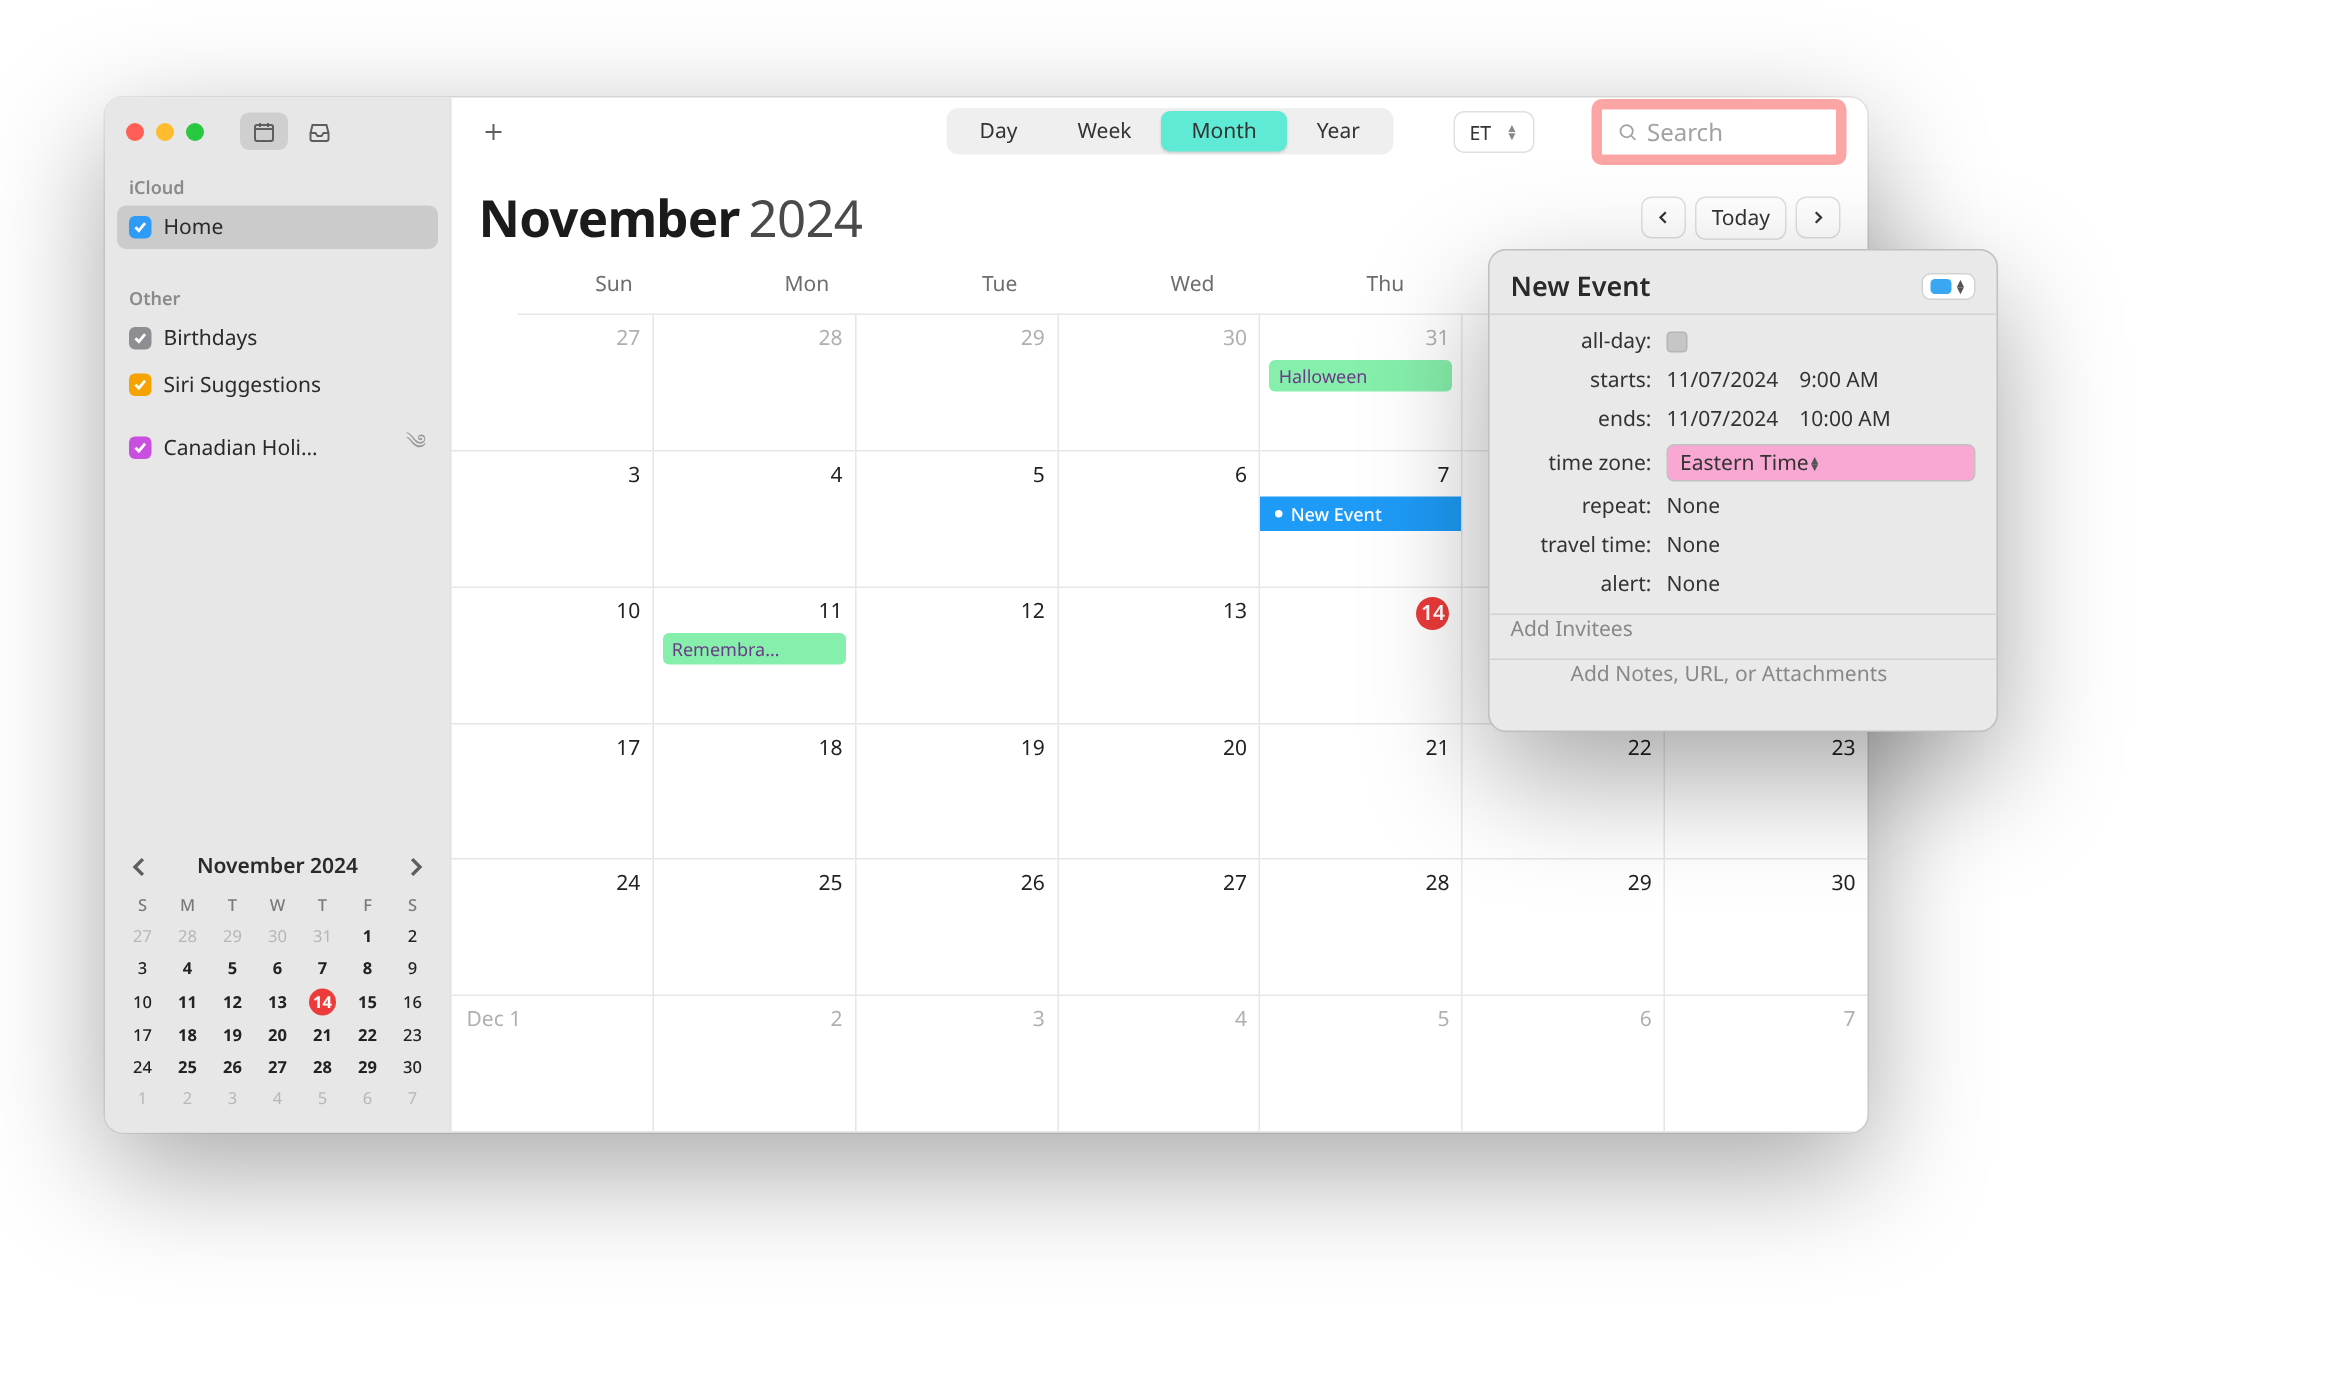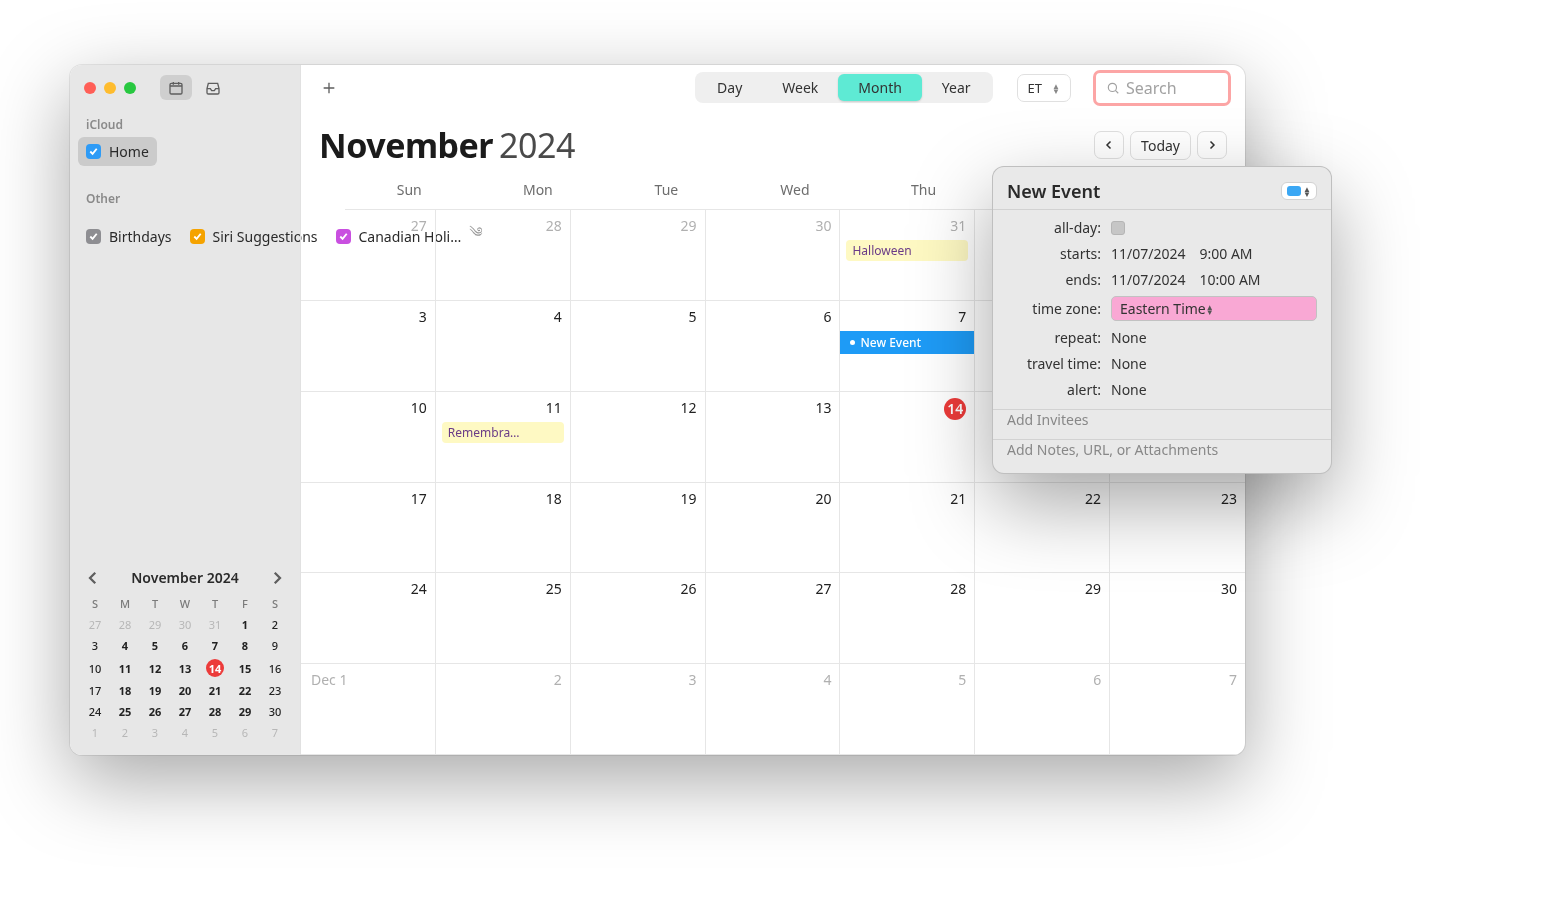--- a/index.html
+++ b/index.html
@@ -36,52 +36,52 @@
   .dot{width:12px;height:12px;border-radius:50%;}
   .dot.red{background:#ff5f57;}
   .dot.yellow{background:#febc2e;}
   .dot.green{background:#28c840;}
   .titlebar .tb-icons{display:flex;gap:5px;margin-left:16px;}
   .tb-btn{width:32px;height:25px;border-radius:6px;display:flex;align-items:center;justify-content:center;color:#5e5e5e;}
   .tb-btn.active{background:rgba(0,0,0,.10);}
   .tb-btn svg{width:16px;height:16px;}
 
   .sb-section-title{font-size:12px;color:#8a8a8a;font-weight:600;padding:6px 16px 4px;}
-  .sb-list{padding:0 8px;display:flex;flex-direction:row;gap:2px;}
+  .sb-list{padding:0 8px;display:flex;flex-direction:column;gap:2px;}
   .sb-item{display:flex;align-items:center;gap:8px;padding:5px 8px;border-radius:6px;font-size:14px;color:var(--text);cursor:default;}
   .sb-item.selected{background:rgba(0,0,0,.12);}
   .sb-item .label{flex:1;overflow:hidden;text-overflow:ellipsis;white-space:nowrap;}
   .cb{width:15px;height:15px;border-radius:4px;display:flex;align-items:center;justify-content:center;color:#fff;font-size:11px;}
   .cb svg{width:11px;height:11px;}
 
   .mini-cal{margin-top:auto;padding:10px 10px 12px;}
   .mini-head{display:flex;align-items:center;justify-content:space-between;padding:0 4px 6px;}
   .mini-head .chev{width:18px;height:18px;display:flex;align-items:center;justify-content:center;color:#5e5e5e;}
   .mini-head .title{font-size:14px;font-weight:600;color:var(--text);}
   .mini-grid{width:100%;border-collapse:collapse;}
   .mini-grid th,.mini-grid td{text-align:center;font-size:11px;padding:3px 0;width:14.28%;}
   .mini-grid th{color:#7a7a7a;font-weight:500;}
   .mini-grid td{color:#222;font-weight:500;}
   .mini-grid td.dim{color:#b7b7b7;font-weight:400;}
   .mini-grid td.bold{font-weight:700;}
   .mini-grid td.today span{display:inline-flex;width:18px;height:18px;background:var(--today-red);color:#fff;border-radius:50%;align-items:center;justify-content:center;font-weight:700;}
 
   
   .main{flex:1;display:flex;flex-direction:column;border-left:1px solid var(--border);}
-  .toolbar{height:45px;display:flex;align-items:center;padding:0 14px;gap:12px;}
+  .toolbar{height:45px;display:flex;align-items:center;padding:0 14px;gap:28px;}
   .tbtn{width:28px;height:28px;border-radius:6px;display:flex;align-items:center;justify-content:center;color:#5e5e5e;}
   .tbtn svg{width:16px;height:16px;}
   .seg{
     margin-left:auto;display:flex;background:#efefef;border-radius:8px;padding:2px;gap:0;font-size:14px;
   }
   .seg .opt{padding:4px 20px;border-radius:6px;color:#333;cursor:default;}
   .seg .opt.active{background:#5eead4;box-shadow:0 1px 2px rgba(0,0,0,.15);}
   .tz-pill{margin-left:12px;padding:4px 10px;border-radius:7px;background:#fff;border:1px solid #e0e0e0;font-size:13px;color:#333;display:flex;align-items:center;gap:10px;}
   .tz-pill .sel{color:#888;}
-  .search{margin-left:10px;display:flex;align-items:center;gap:6px;border:3px solid #fca5a5;border-radius:7px;padding:4px 10px;color:#a2a2a2;width:138px;}
+  .search{margin-left:10px;display:flex;align-items:center;gap:6px;border:7px solid #fca5a5;border-radius:7px;padding:4px 10px;color:#a2a2a2;width:170px;}
   .search svg{width:14px;height:14px;}
 
   .header-row{display:flex;align-items:center;padding:12px 18px 6px;}
   .month-title{font-size:34px;letter-spacing:-0.5px;}
   .month-title .m{font-weight:700;color:#1b1b1b;}
   .month-title .y{font-weight:400;color:#4a4a4a;margin-left:6px;}
   .nav{margin-left:auto;display:flex;align-items:center;gap:6px;}
   .nav .btn{border:1px solid #e0e0e0;background:#fff;border-radius:7px;padding:4px 10px;font-size:14px;color:#333;display:flex;align-items:center;justify-content:center;min-height:28px;}
   .nav .btn.chev{padding:4px 8px;}
   .nav .btn svg{width:12px;height:12px;}
@@ -90,38 +90,38 @@
   .dow div{text-align:center;color:#6d6d6d;font-size:14px;padding:6px 0 10px;}
 
   .grid{flex:1;display:grid;grid-template-columns:repeat(7,1fr);grid-template-rows:repeat(6,1fr);}
   .cell{border-right:1px solid var(--grid-border);border-bottom:1px solid var(--grid-border);position:relative;padding:4px 6px 2px;}
   .cell:nth-child(7n){border-right:none;}
   .cell .num{position:absolute;top:6px;right:8px;font-size:14px;color:#222;}
   .cell.dim .num{color:var(--faded-day);}
   .cell.today .num{display:inline-flex;width:22px;height:22px;align-items:center;justify-content:center;background:var(--today-red);color:#fff;border-radius:50%;font-weight:600;}
   .cell .label-prefix{font-size:14px;color:var(--faded-day);position:absolute;top:6px;left:10px;}
   .pill{margin-top:26px;font-size:12px;padding:2px 6px;border-radius:4px;overflow:hidden;text-overflow:ellipsis;white-space:nowrap;}
-  .pill.purple{background:#fef9c3;color:#6a3b87;}
+  .pill.purple{background:#86efac;color:#6a3b87;}
   .pill.blue{background:var(--event-blue);color:#fff;margin-left:-6px;margin-right:-6px;border-radius:0;display:flex;align-items:center;gap:5px;padding-left:10px;padding-top:3px;padding-bottom:3px;font-weight:500;}
   .pill.blue::before{content:"";width:5px;height:5px;border-radius:50%;background:#fff;display:inline-block;}
 
   
   .popover{
     position:absolute;left:992px;top:166px;width:340px;
     background:var(--popover-bg);border:1px solid rgba(0,0,0,.18);border-radius:12px;
     box-shadow:0 30px 80px rgba(0,0,0,.35);
     font-size:14px;color:var(--text);
     overflow:hidden;
   }
   .pop-head{display:flex;align-items:center;padding:12px 14px 6px;}
   .pop-title{font-size:18px;font-weight:600;flex:1;}
   .cal-sel{display:flex;align-items:center;gap:2px;background:#fff;border-radius:6px;padding:3px 5px;border:1px solid #d2d2d2;}
   .cal-sel .sw{width:14px;height:10px;border-radius:3px;background:#3aa7f4;}
   .pop-sub{padding:0 14px 10px;color:#888;}
-  .pop-sub.last{padding-bottom:14px;}
+  .pop-sub.last{padding-bottom:28px;margin-left:40px;}
   .pop-sep{border-top:1px solid #d2d2d2;}
   .pop-rows{padding:8px 14px 10px;display:grid;grid-template-columns:94px 1fr;row-gap:7px;column-gap:10px;align-items:center;}
   .pop-rows .k{text-align:right;color:#333;}
   .pop-rows .v{color:#333;display:flex;gap:14px;align-items:center;}
   .pop-check{width:14px;height:14px;border-radius:3px;background:#c6c6c6;border:1px solid #b5b5b5;}
   .pop-select{background:#f9a8d4;border:1px solid #c2c2c2;border-radius:5px;padding:2px 8px;display:flex;align-items:center;flex:1;}
 
   .chev-ud{display:inline-flex;flex-direction:column;line-height:5px;font-size:8px;color:#555;}
   .shared-icon{color:#999;font-size:14px;}
 </style>

